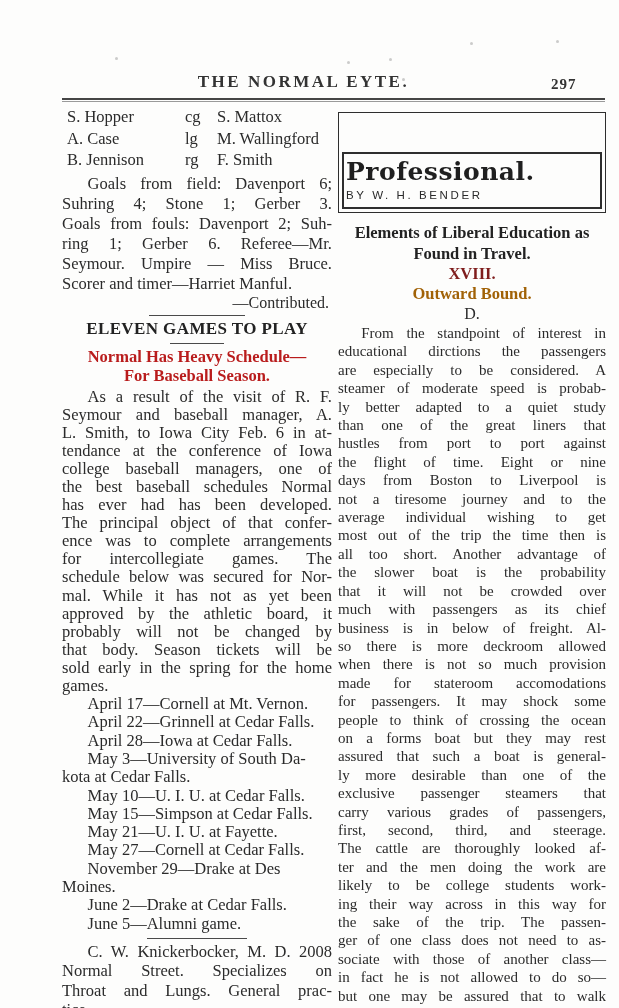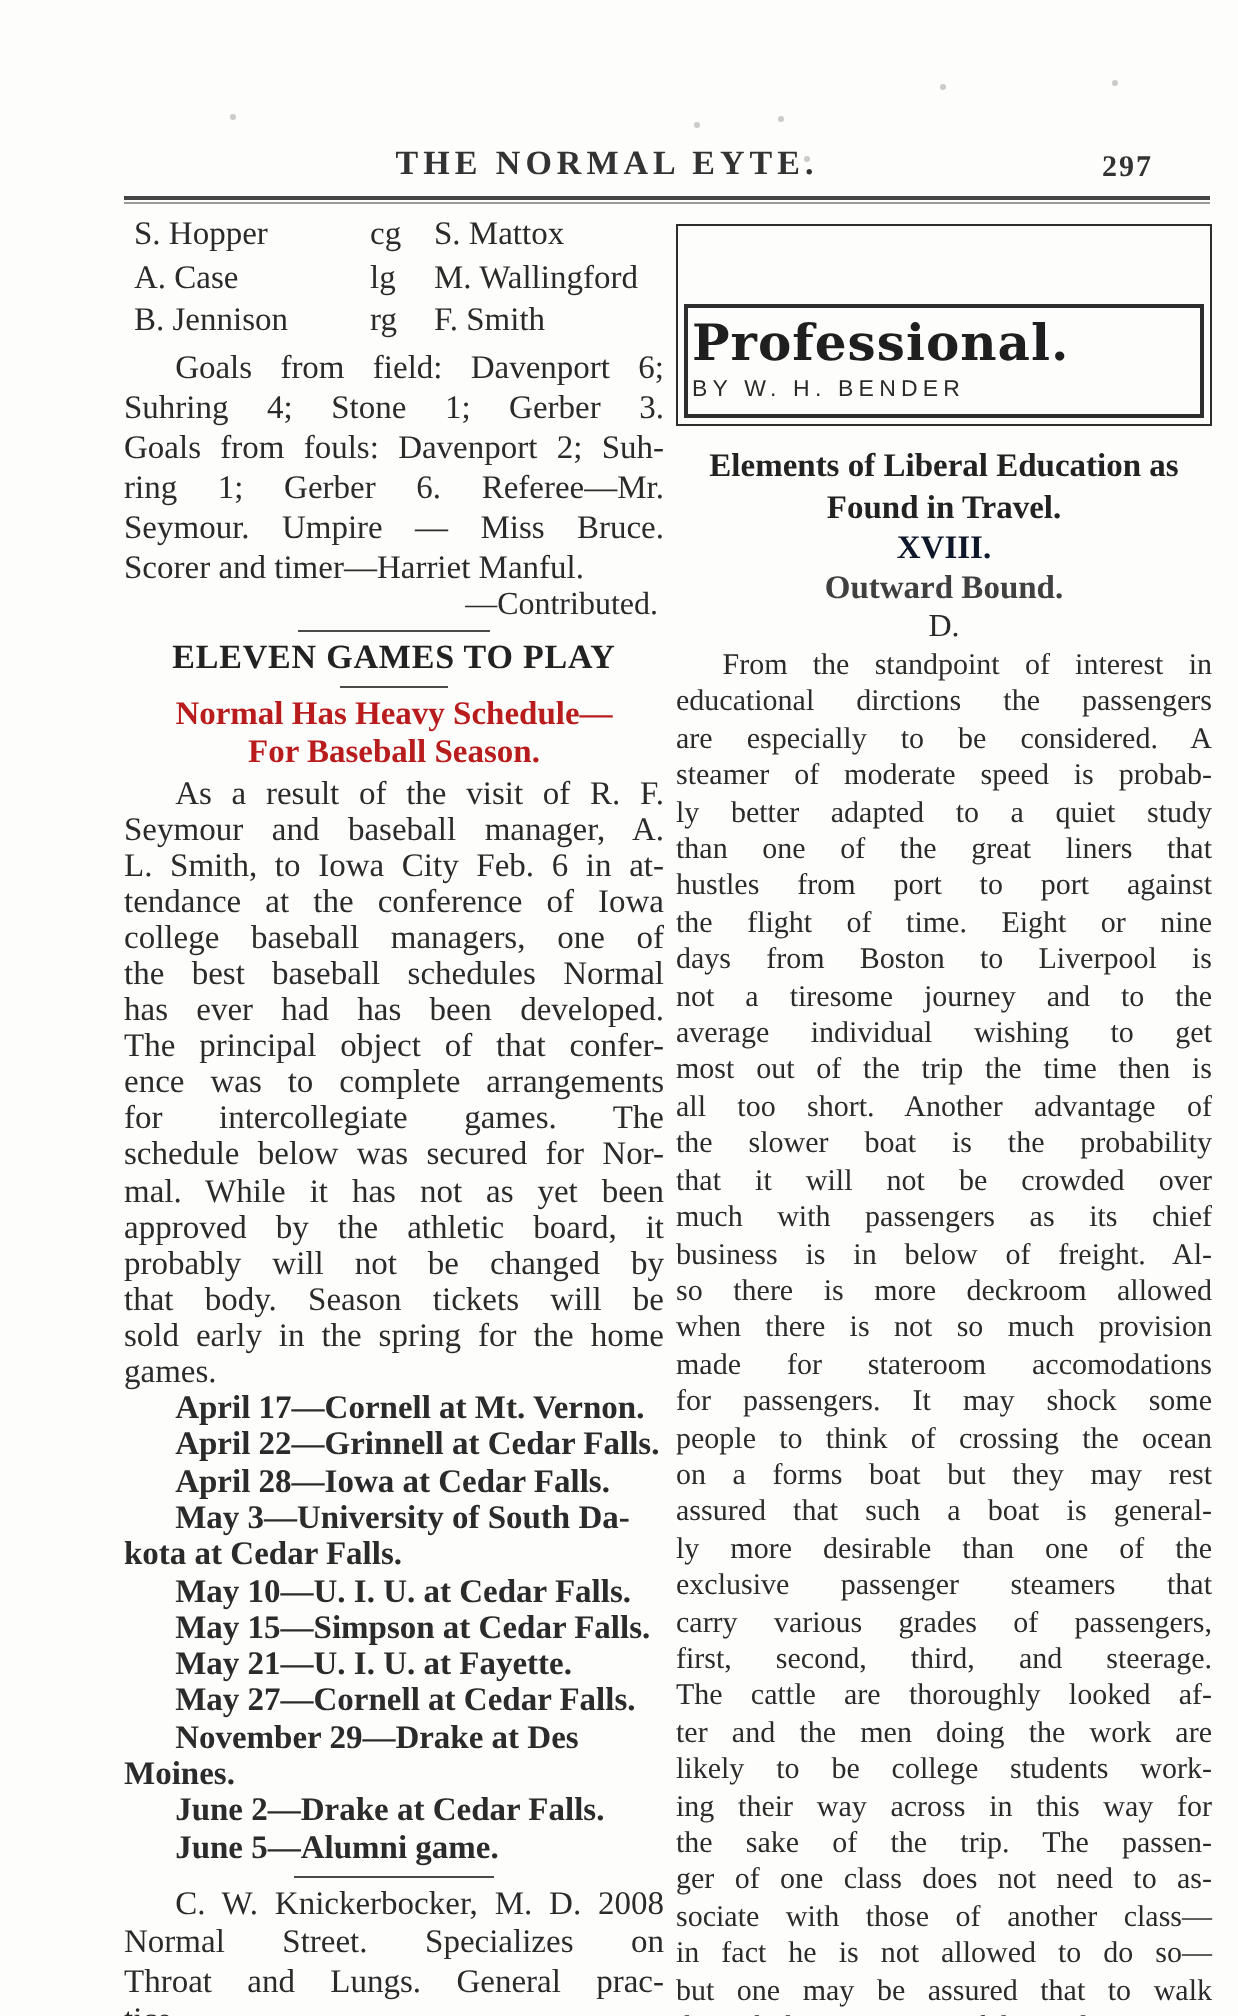--- a/index.html
+++ b/index.html
@@ -31,31 +31,31 @@
   .summary{margin-top:3px;}
   .summary .ln{line-height:20px;}
   .contrib{line-height:14px;text-align:right;padding-right:3px;margin-top:2px;font-size:16px;}
   .hr-short{border:none;border-top:1.6px solid #4a4a4a;width:96px;margin:5px auto 3px auto;}
   .hr-short.w2{width:54px;margin:4px auto 3px auto;}
   .hr-short.w3{width:100px;margin:5px auto 3px auto;}
   .lc-head{font-weight:bold;text-align:center;font-size:17px;line-height:20px;letter-spacing:.4px;margin-top:2px;color:#222;}
   .lc-sub .ln{font-weight:bold;text-align:center;font-size:16.5px;line-height:19.5px;color:#b91c1c;}
   .lc-body{margin-top:2px;}
   .lc-body .ln{line-height:18.1px;}
-  .sched .ln{line-height:18.3px;font-weight:bold;}
+  .sched .ln{line-height:18.3px;}
   .ad .ln{line-height:19.5px;}
   
   .pro-box{border:1.4px solid #2e2e2e;padding:3px;}
   .pro-inner{border:2.4px solid #2e2e2e;padding:4px 2px 6px 2px;margin-top:36px;}
   .pro-title{font-family:"DejaVu Serif",serif;font-weight:bold;font-size:25px;line-height:28px;color:#1f1f1f;letter-spacing:.5px;}
   .pro-by{font-family:"Liberation Sans",sans-serif;font-size:11.5px;letter-spacing:2.6px;color:#2a2a2a;margin-top:3px;}
   .rc-heads{margin-top:10px;}
   .rc-title .ln{font-weight:bold;text-align:center;font-size:16.5px;line-height:20.5px;color:#222;}
-  .rc-part{font-weight:bold;text-align:center;font-size:16.5px;line-height:20px;color:#0f172a;}
-  .rc-section{font-weight:bold;text-align:center;font-size:16.5px;line-height:20px;color:#404040;}
+  .rc-part{font-weight:bold;text-align:center;font-size:16.5px;line-height:20px;color:#7f1d1d;}
+  .rc-section{font-weight:bold;text-align:center;font-size:16.5px;line-height:20px;color:#a16207;}
   .rc-subsection{text-align:center;font-size:16px;line-height:19px;color:#2b2b2b;}
   .rc-body{margin-top:1px;}
   .rc-body .ln{line-height:18.4px;}
   
   .speck{position:absolute;width:3px;height:3px;border-radius:50%;background:#8d8d8d;opacity:.45;}
 </style>
 </head>
 <body>
 
 <div class="speck" style="left:115px;top:57px"></div>

